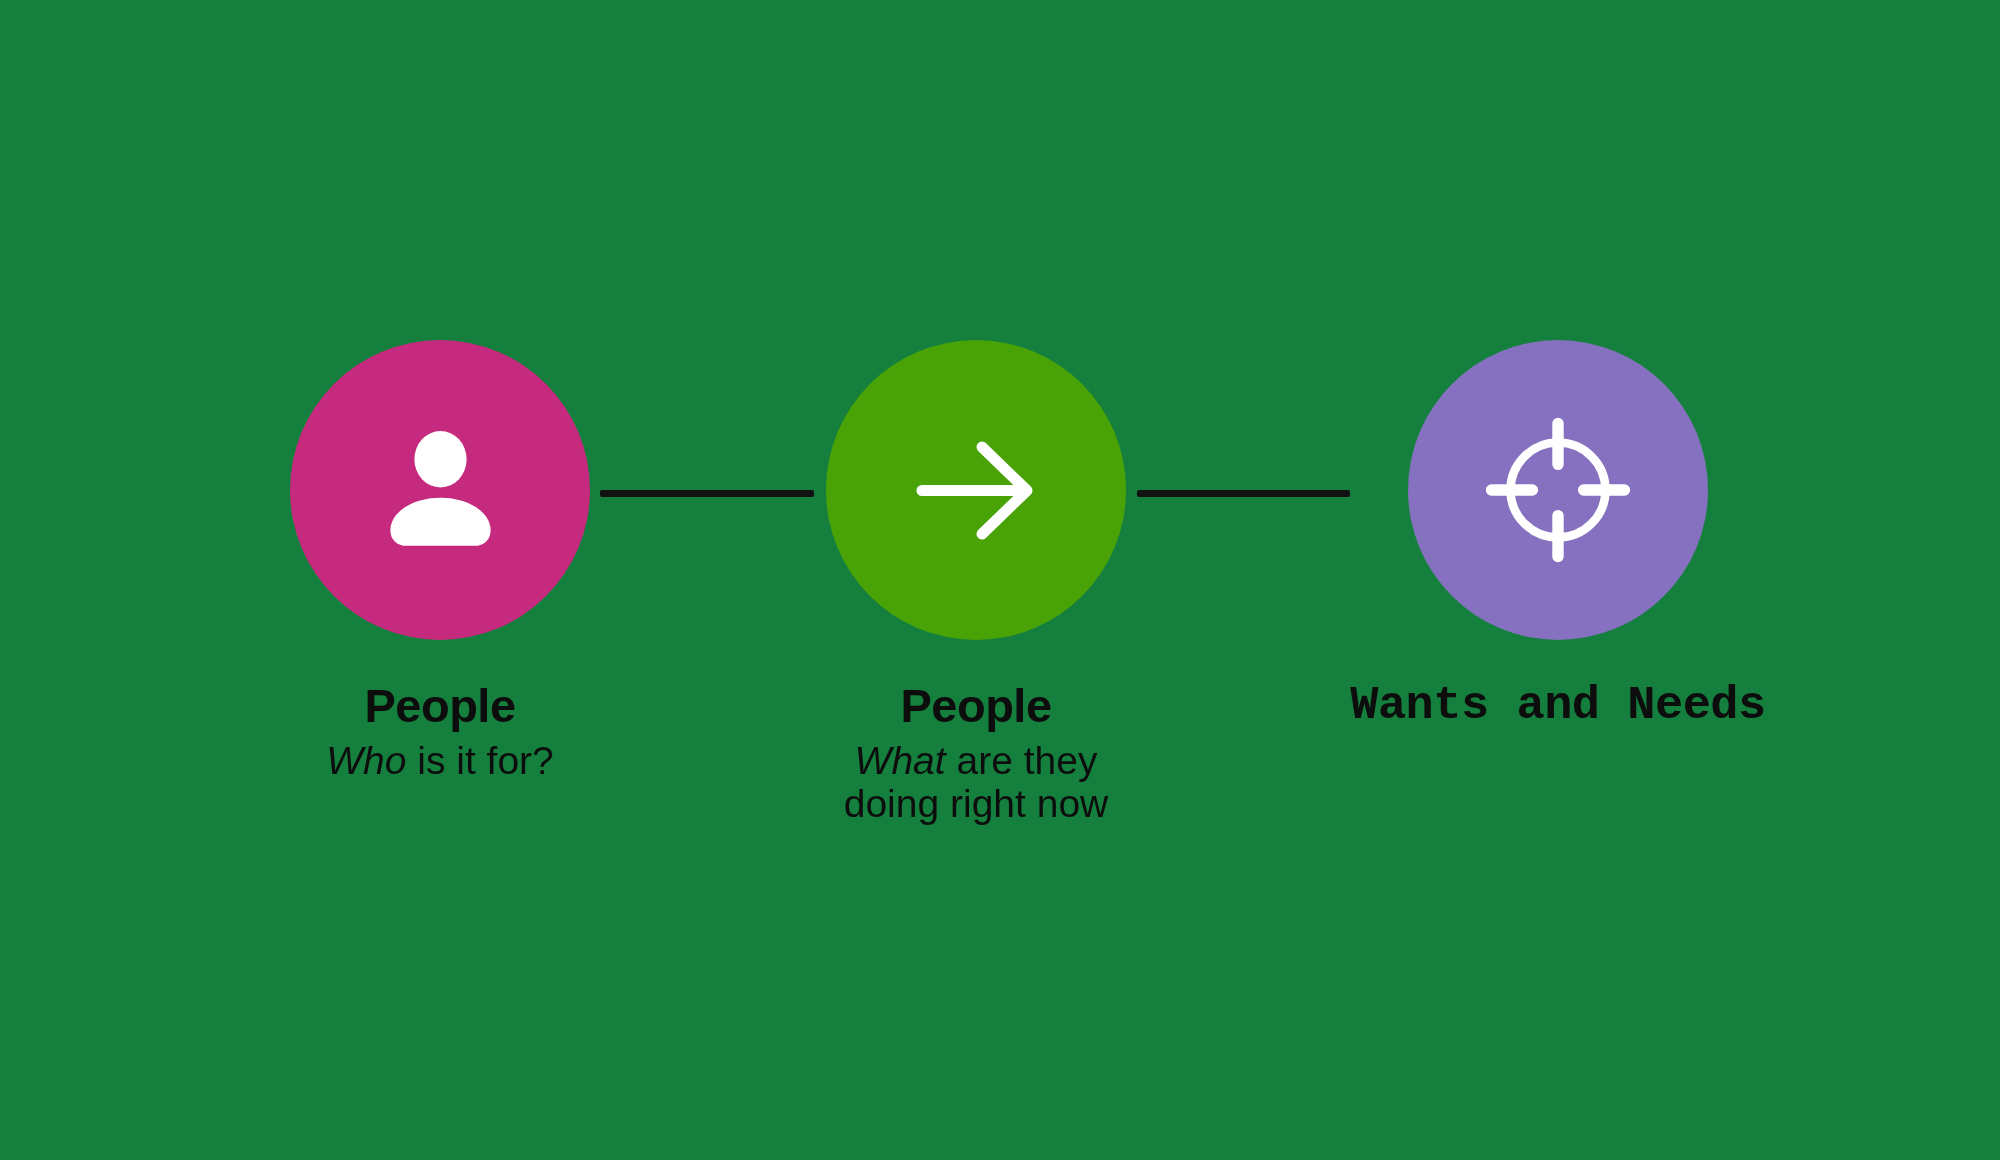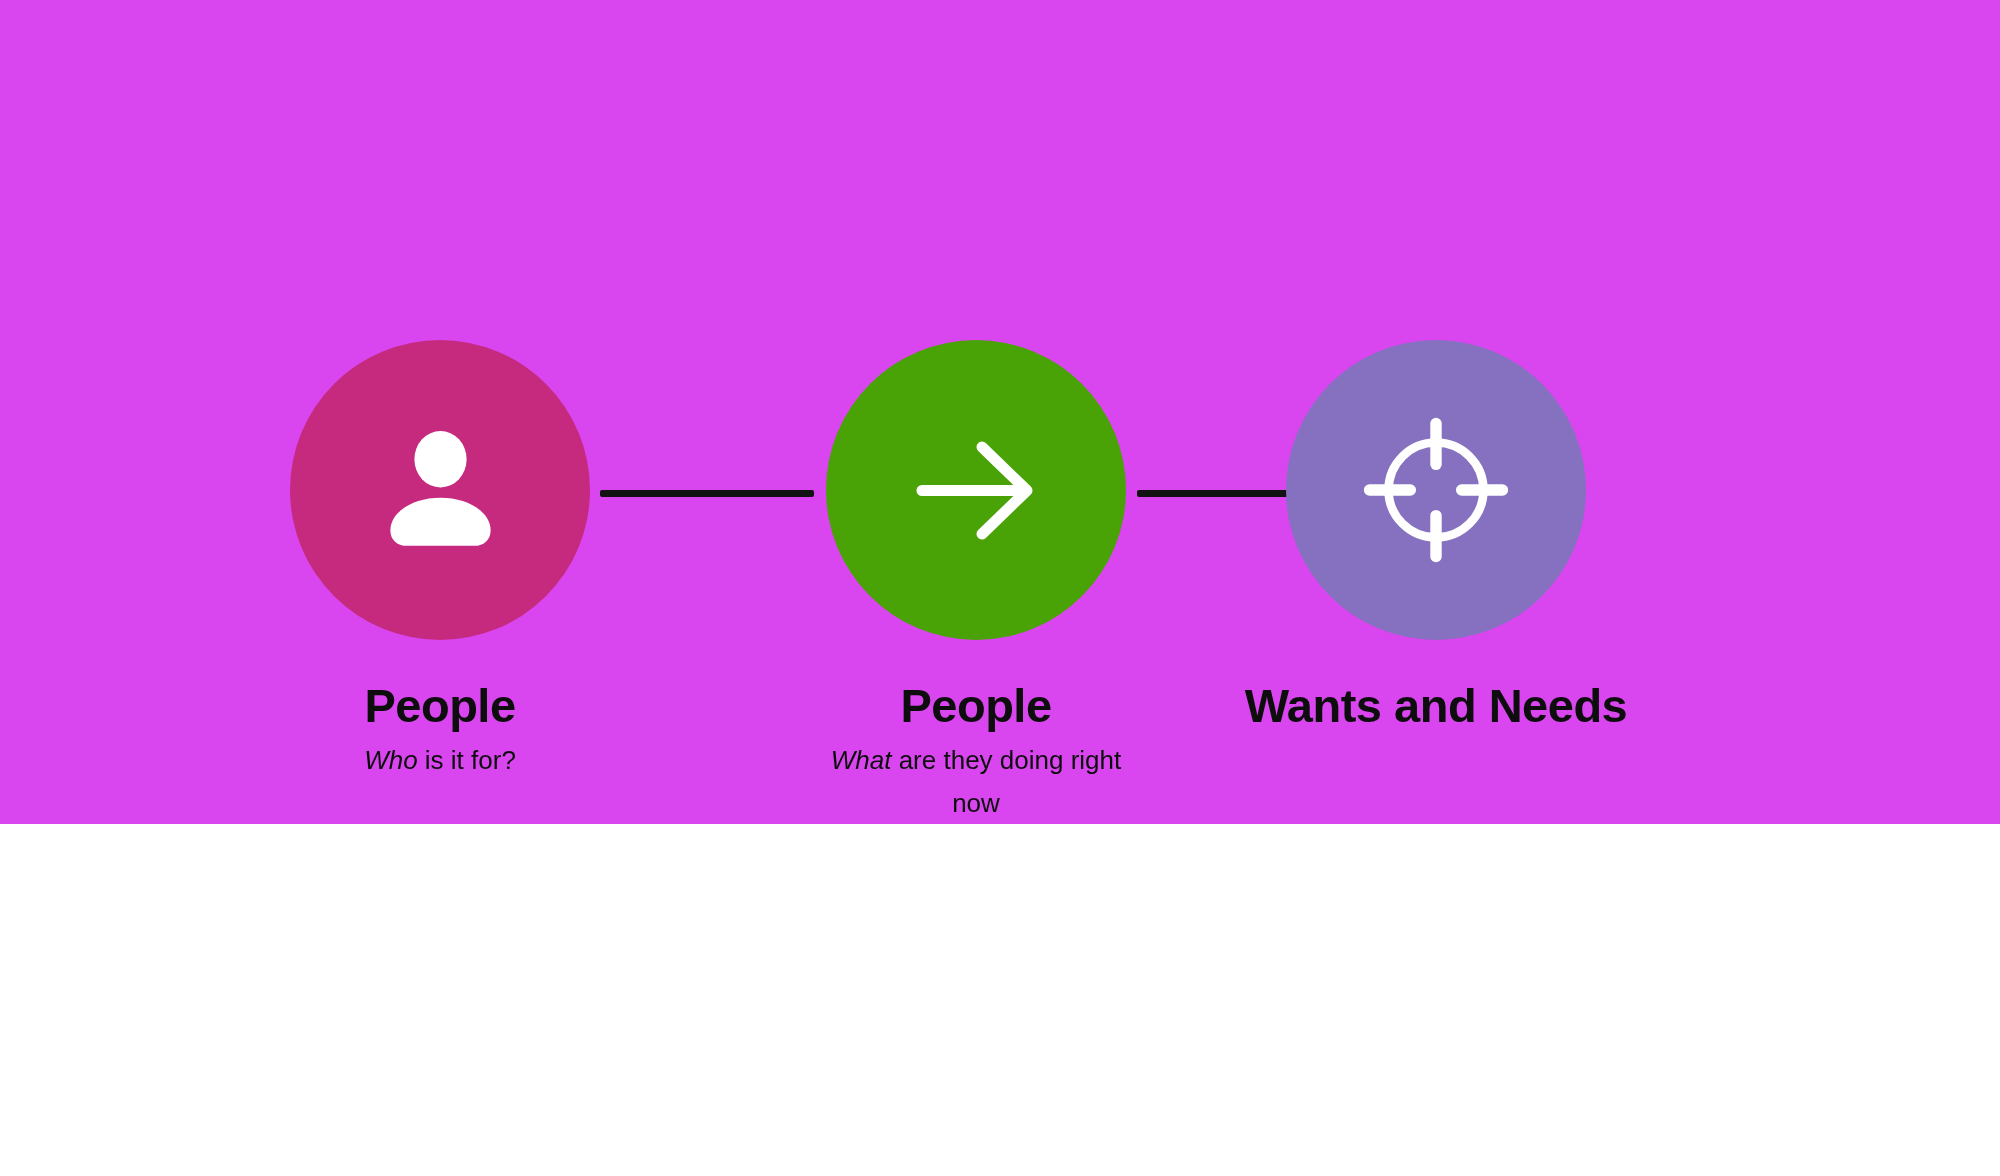--- a/index.html
+++ b/index.html
@@ -3,35 +3,35 @@
 <meta charset="utf-8">
 <style>
   html, body {
     margin: 0;
     padding: 0;
     background: #ffffff;
   }
   .stage {
     position: relative;
     width: 2000px;
-    height: 824px;
-    background: #d946ef;
+    height: 1160px;
+    background: #15803d;
     overflow: hidden;
     font-family: "Liberation Sans", sans-serif;
     color: #0d0d0d;
   }
   .node {
     position: absolute;
     top: 340px;
     width: 520px;
     text-align: center;
   }
   .node-1 { left: 180px; }
   .node-2 { left: 716px; }
-  .node-3 { left: 1176px; }
+  .node-3 { left: 1298px; font-family: Liberation Mono, monospace; }
   .circle {
     width: 300px;
     height: 300px;
     margin: 0 auto;
     border-radius: 50%;
     display: flex;
     align-items: center;
     justify-content: center;
   }
   .circle svg {
@@ -42,21 +42,21 @@
     font-size: 47px;
     line-height: 56px;
     font-weight: 700;
     letter-spacing: -0.5px;
     color: #0d0d0d;
     white-space: nowrap;
   }
   .node-subtitle {
     margin: 5px auto 0 auto;
     max-width: 340px;
-    font-size: 26px;
+    font-size: 39px;
     line-height: 43px;
     font-weight: 400;
     color: #0d0d0d;
   }
   .node-subtitle em {
     font-style: italic;
   }
   .connector {
     position: absolute;
     top: 490px;

